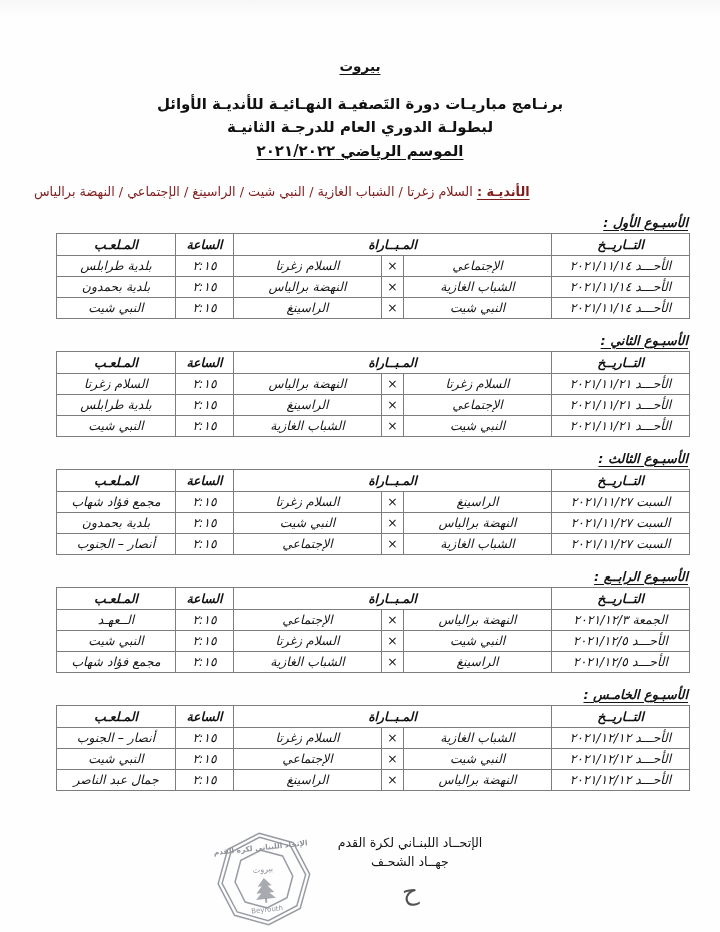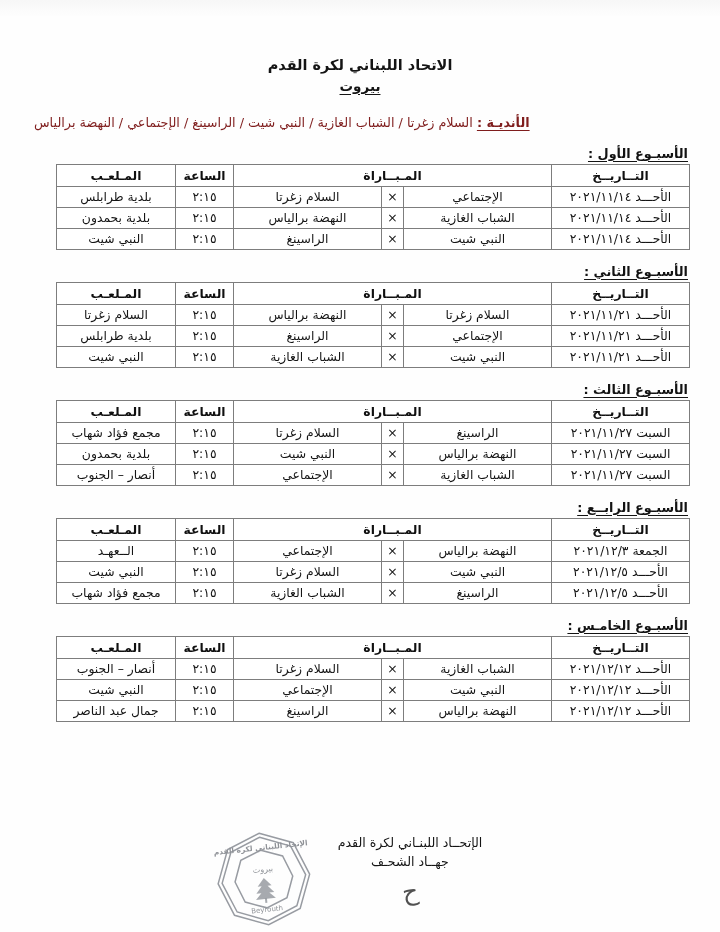--- a/index.html
+++ b/index.html
@@ -70,20 +70,21 @@
   }
   .clubs-label {
     font-weight: bold;
     text-decoration: underline;
     text-underline-offset: 2.5px;
   }
 
   
   .weeks {
     margin-top: 16px;
+    font-style: italic;
   }
   .week-block {
     margin: 0 30px 14px 30px;
   }
   .week-heading {
     text-align: right;
     font-size: 12.8px;
     font-weight: bold;
     text-decoration: underline;
     text-underline-offset: 2.5px;
@@ -212,23 +213,27 @@
   }
 </style>
 </head>
 <body>
 
 <div class="page">
 
   <div class="scan-edge"></div>
 
   <div class="header">
-    <div class="org-name">الاتحاد اللبناني لكرة القدم</div>
     <div class="org-city">بيروت</div>
 
+    <div class="doc-title">
+      <div>برنـامج مباريـات دورة التَصفيـة النهـائيـة للأنديـة الأوائل</div>
+      <div>لبطولـة الدوري العام للدرجـة الثانيـة</div>
+      <div><span class="line3">الموسم الرياضي ٢٠٢١/٢٠٢٢</span></div>
+    </div>
   </div>
 
   <div class="clubs-line">
     <span class="clubs-label">الأنديـة :</span>
     <span>السلام زغرتا / الشباب الغازية / النبي شيت / الراسينغ / الإجتماعي / النهضة برالياس</span>
   </div>
 
   <div class="weeks" id="weeks-container">
       <div class="week-block">
         <div class="week-heading">الأسبـوع الأول :</div>

